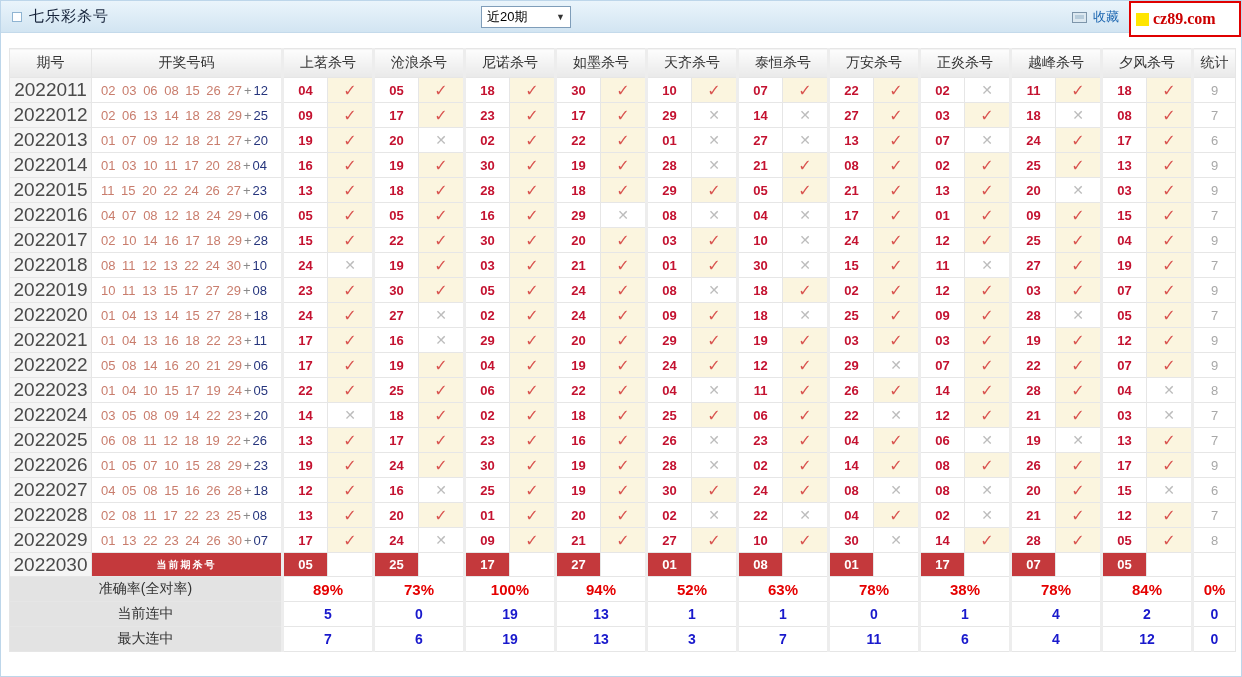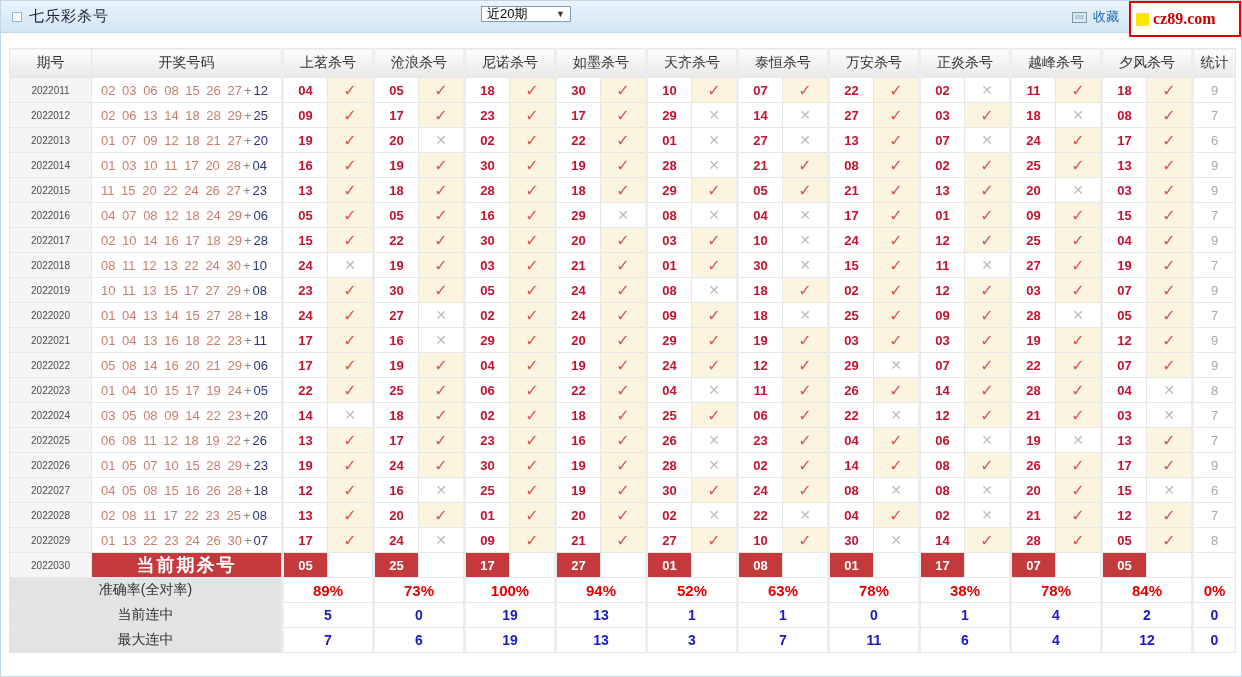--- a/index.html
+++ b/index.html
@@ -12,21 +12,21 @@
   .page { width:1242px; height:677px; border:1px solid #bdd6ea; background:#fff; position:relative; }
 
   
   .topbar{
     height:32px; background:linear-gradient(#eaf4fb,#d2e5f2);
     border-bottom:1px solid #c4daeb; display:flex; align-items:center; position:relative;
   }
   .sq-icon{ width:10px;height:10px;border:1px solid #8fb4d2;background:#fdfeff;margin:0 7px 0 11px; }
   .title{ font-size:15px; color:#16233a; letter-spacing:1px; }
   .range-select{
-    position:absolute; left:480px; top:5px; width:90px; height:16px;
+    position:absolute; left:480px; top:5px; width:90px; height:22px;
     background:#fff; border:1px solid #7f9db9; display:flex; align-items:center;
     justify-content:space-between; padding:0 5px; font-size:13px; color:#000; cursor:pointer;
   }
   .range-select .chev{ font-size:9px; color:#333; }
   .note-area{ position:absolute; right:122px; top:0; height:32px; display:flex; align-items:center; gap:6px; }
   .note{ font-size:13px; color:#2b2b2b; }
   .monitor-icon{ width:15px; height:11px; border:1px solid #7d95aa; background:#dce8f0; position:relative; }
   .monitor-icon::after{ content:""; position:absolute; left:2px; top:2px; right:2px; height:4px; background:#b7ccdb; }
   .fav{ font-size:13px; color:#1c66b0; cursor:pointer; }
   .logo{
@@ -41,33 +41,33 @@
     border-collapse:collapse; table-layout:fixed; width:1226px;
     margin:15px 8px 0 8px; font-size:13px;
   }
   th,td{ border:1px solid #e6e6e6; text-align:center; padding:0; overflow:hidden; white-space:nowrap; }
   th{
     height:29px; background:linear-gradient(#fdfdfd,#e9e9e9);
     font-weight:normal; font-size:14px; color:#333;
   }
   td{ height:25px; }
   .grp{ border-left:3px solid #ededed; }
-  .pcell{ background:#f5f5f5; color:#4a4a4a; font-size:10px; }
+  .pcell{ background:#f5f5f5; color:#4a4a4a; font-size:19px; }
   .dcell{ text-align:left; padding-left:9px; background:#fff; }
   .dn{ color:#c97d6d; word-spacing:3px;text-align:center; }
   .plus{ color:#8a8a8a; padding:0 2px; }
   .sp{ color:#26357d; }
   .kn{ color:#c41230; font-weight:bold; background:#fff; }
   .mk{ font-size:16px; }
   .mk.hit{ background:#fbf5df; color:#d9534f; font-weight:bold; }
   .mk.miss{ background:#fff; color:#bcbcbc; font-size:14px; font-weight:normal; }
   .st{ color:#a8a8a8; font-size:13px; background:#fff; }
 
   tr.currow td{ height:24px; }
-  .curlbl{ background:#c4393c; color:#fff; font-weight:bold; font-size:18px; letter-spacing:2px; }
+  .curlbl{ background:#c4393c; color:#fff; font-weight:bold; font-size:10px; letter-spacing:2px; }
   .curk{ background:#c4393c; color:#fff; font-weight:bold; }
   .cure{ background:#fff; }
 
   .lbl{ background:#e3e3e3; color:#333; font-size:14px; }
   .pct{ color:#e50000; font-weight:bold; font-size:15px; background:#fff; }
   .blu{ color:#1919cc; font-weight:bold; font-size:14px; background:#fff; }
 </style>
 </head>
 <body>
 

